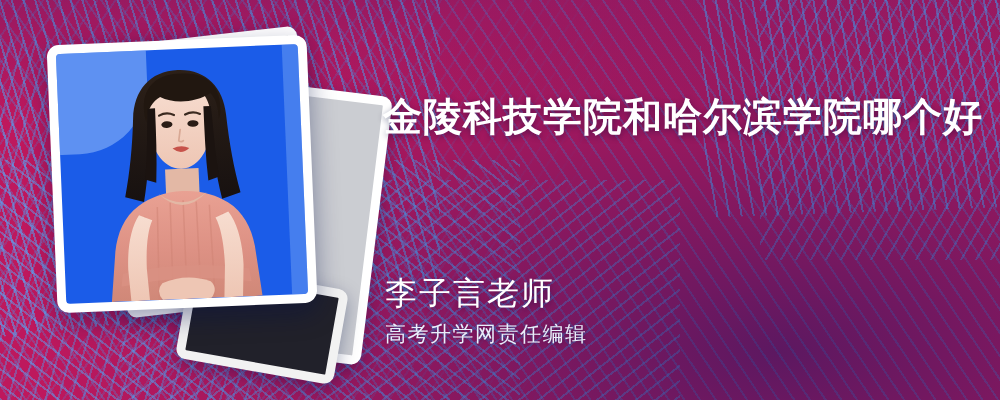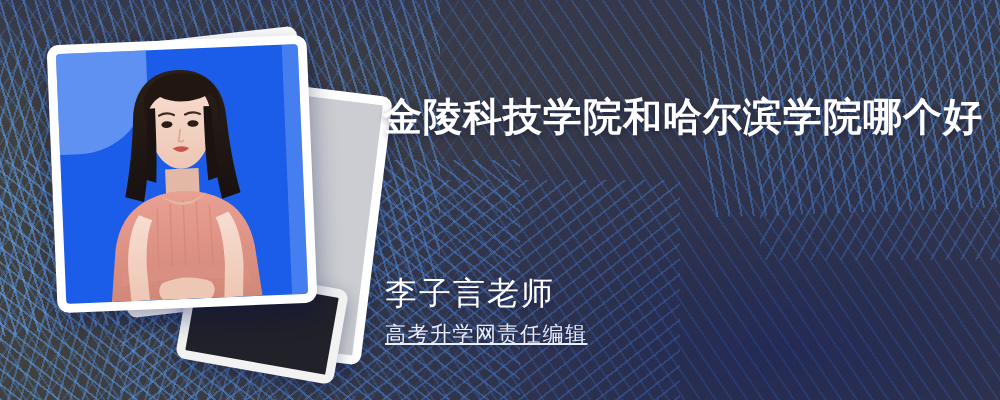--- a/index.html
+++ b/index.html
@@ -7,21 +7,21 @@
   html, body {
     width:1000px; height:400px;
     font-family:"Liberation Sans","DejaVu Sans",sans-serif;
     overflow:hidden; background:#152478;
   }
 
   
   #banner {
     position:relative;
     width:1000px; height:400px;
-    background:#404040;
+    background:#be185d;
     overflow:hidden;
   }
 
   
   .lines { position:absolute; pointer-events:none; }
 
   
   .lines-tl {
     left:-120px; top:-140px; width:560px; height:460px;
     background:repeating-linear-gradient(
@@ -204,21 +204,20 @@
     letter-spacing:2px;
     text-shadow:0 2px 6px rgba(4,12,60,0.45);
   }
   #author-role {
     position:absolute; top:320px; left:2px;
     font-size:21px;
     font-weight:normal;
     color:#e9eefb;
     letter-spacing:1.5px;
     text-shadow:0 1px 4px rgba(4,12,60,0.40);
-    text-decoration:underline;
   }
 </style>
 </head>
 <body>
 
 <div id="banner">
 
   <div class="lines lines-main"></div>
   <div class="lines lines-main2"></div>
   <div class="lines lines-tl"></div>

